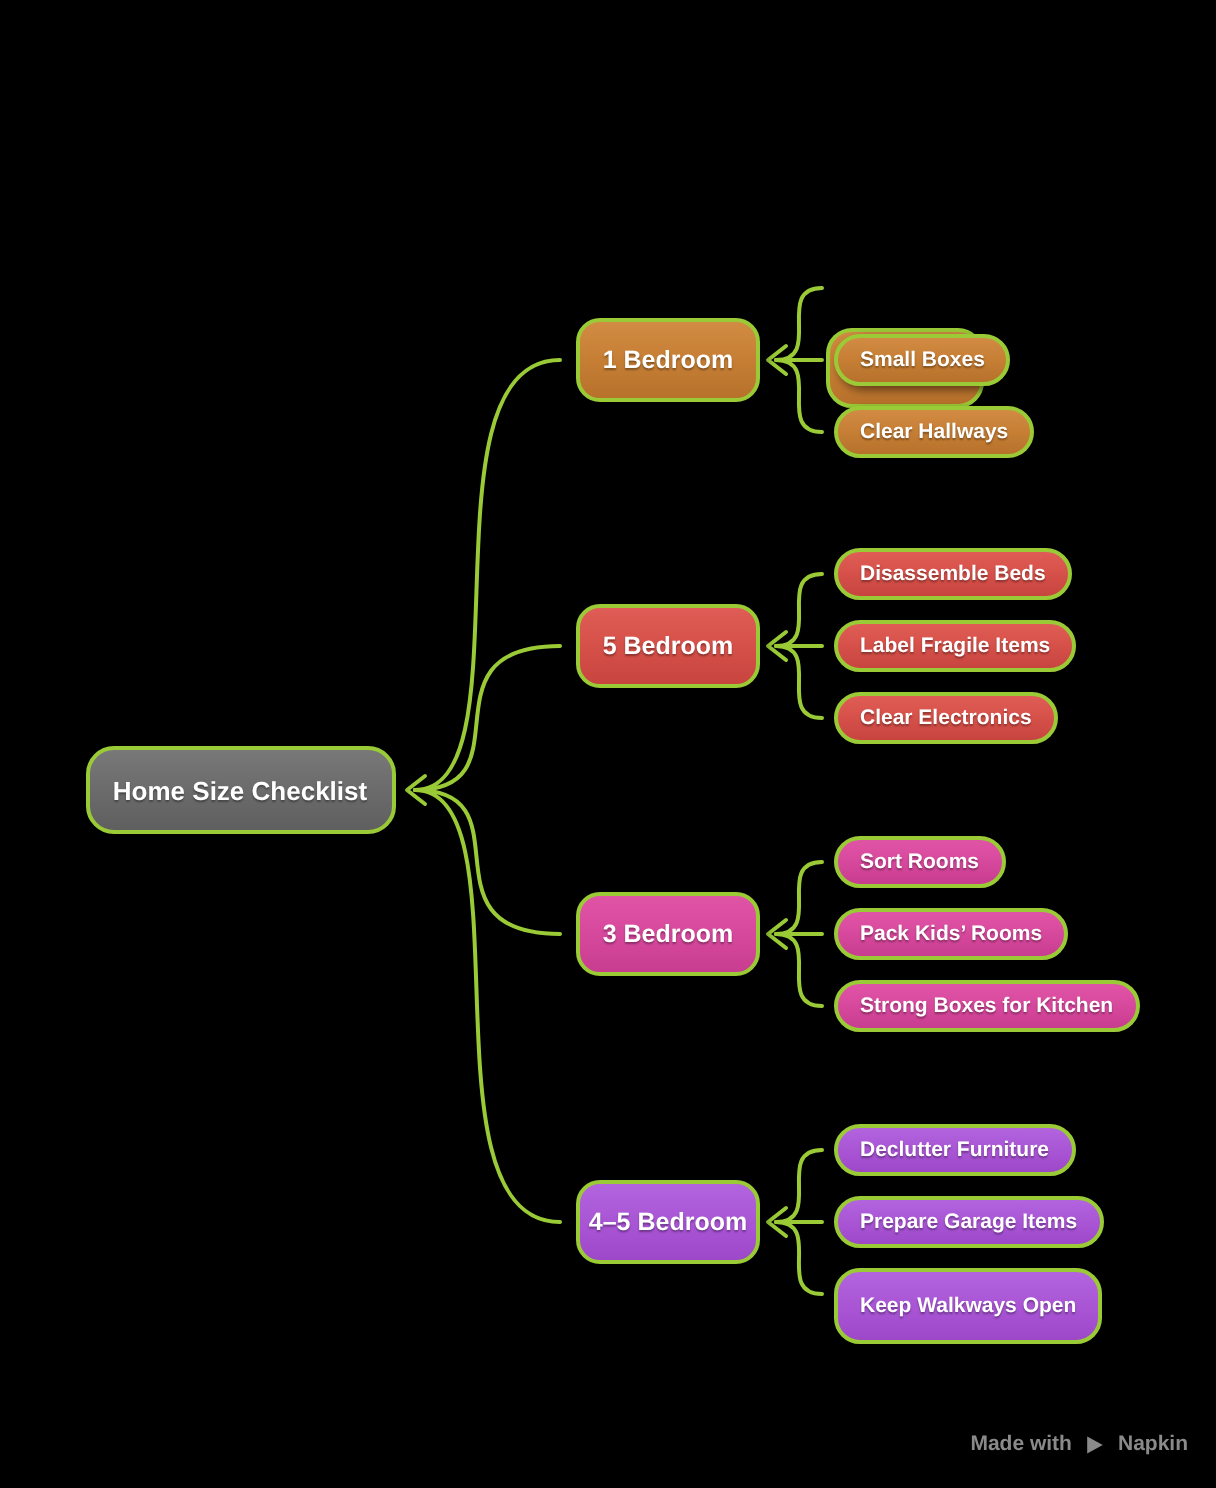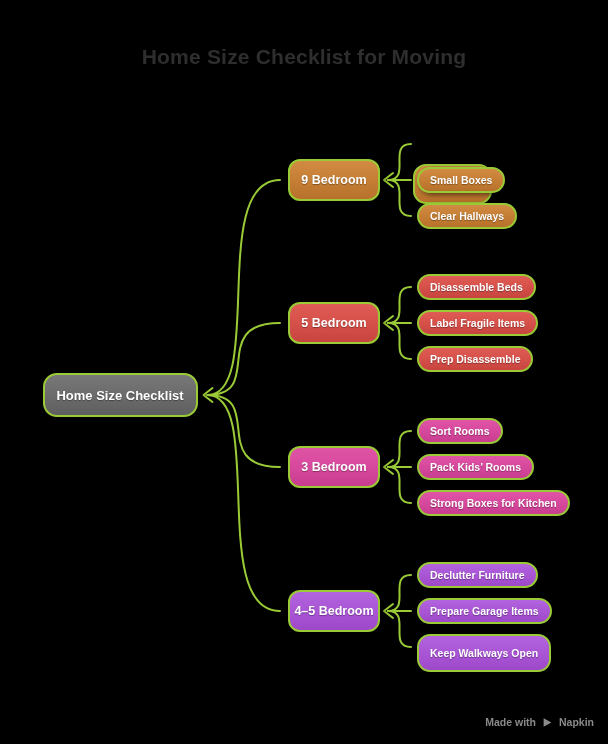--- a/index.html
+++ b/index.html
@@ -115,21 +115,20 @@
   #footer .napkin-mark {
     display: inline-flex;
     align-items: center;
   }
 </style>
 </head>
 <body>
 
 <div id="stage">
 
-  <div id="title">Home Size Checklist for Moving</div>
 
   <svg id="links" viewBox="0 0 608 744" width="608" height="744">
       <path class="link-path" d="M207.5,395 C265.5,395 208,180 280,180"></path>
       <path class="link-path" d="M388,180 C412,180 387,144 411,144"></path>
       <path class="link-path" d="M388,180 C412,180 387,180 411,180"></path>
       <path class="link-path" d="M388,180 C412,180 387,216 411,216"></path>
       <path class="arrow-head" d="M393,173 L384,180 L393,187"></path>
       <path class="link-path" d="M207.5,395 C265.5,395 208,323 280,323"></path>
       <path class="link-path" d="M388,323 C412,323 387,287 411,287"></path>
       <path class="link-path" d="M388,323 C412,323 387,323 411,323"></path>
@@ -146,42 +145,42 @@
       <path class="link-path" d="M388,611 C412,611 387,647 411,647"></path>
       <path class="arrow-head" d="M393,604 L384,611 L393,618"></path>
       <path class="arrow-head" d="M212.5,388 L203.5,395 L212.5,402"></path>
     </svg>
 
   <div id="nodes">
       <div class="node root" style="left: 42.5px; top: 373px; width: 155px; height: 44px;">
         <span>Home Size Checklist</span>
       </div>
       <div class="node branch c-orange" style="left: 288px; top: 159px; width: 92px; height: 42px;">
-        <span>9 Bedroom</span>
+        <span>1 Bedroom</span>
       </div>
       <div class="node leaf c-orange" style="left: 413px; top: 131px; height: 40px; margin-top: 33px;">
         <span>Pack Early</span>
       </div>
       <div class="node leaf c-orange" style="left: 417px; top: 167px; height: 26px;">
         <span>Small Boxes</span>
       </div>
       <div class="node leaf c-orange" style="left: 417px; top: 203px; height: 26px;">
         <span>Clear Hallways</span>
       </div>
       <div class="node branch c-red" style="left: 288px; top: 302px; width: 92px; height: 42px;">
         <span>5 Bedroom</span>
       </div>
       <div class="node leaf c-red" style="left: 417px; top: 274px; height: 26px; text-align: center;">
         <span>Disassemble Beds</span>
       </div>
       <div class="node leaf c-red" style="left: 417px; top: 310px; height: 26px;">
         <span>Label Fragile Items</span>
       </div>
       <div class="node leaf c-red" style="left: 417px; top: 346px; height: 26px;">
-        <span>Prep Disassemble</span>
+        <span>Clear Electronics</span>
       </div>
       <div class="node branch c-pink" style="left: 288px; top: 446px; width: 92px; height: 42px;">
         <span>3 Bedroom</span>
       </div>
       <div class="node leaf c-pink" style="left: 417px; top: 418px; height: 26px;">
         <span>Sort Rooms</span>
       </div>
       <div class="node leaf c-pink" style="left: 417px; top: 454px; height: 26px;">
         <span>Pack Kids’ Rooms</span>
       </div>

